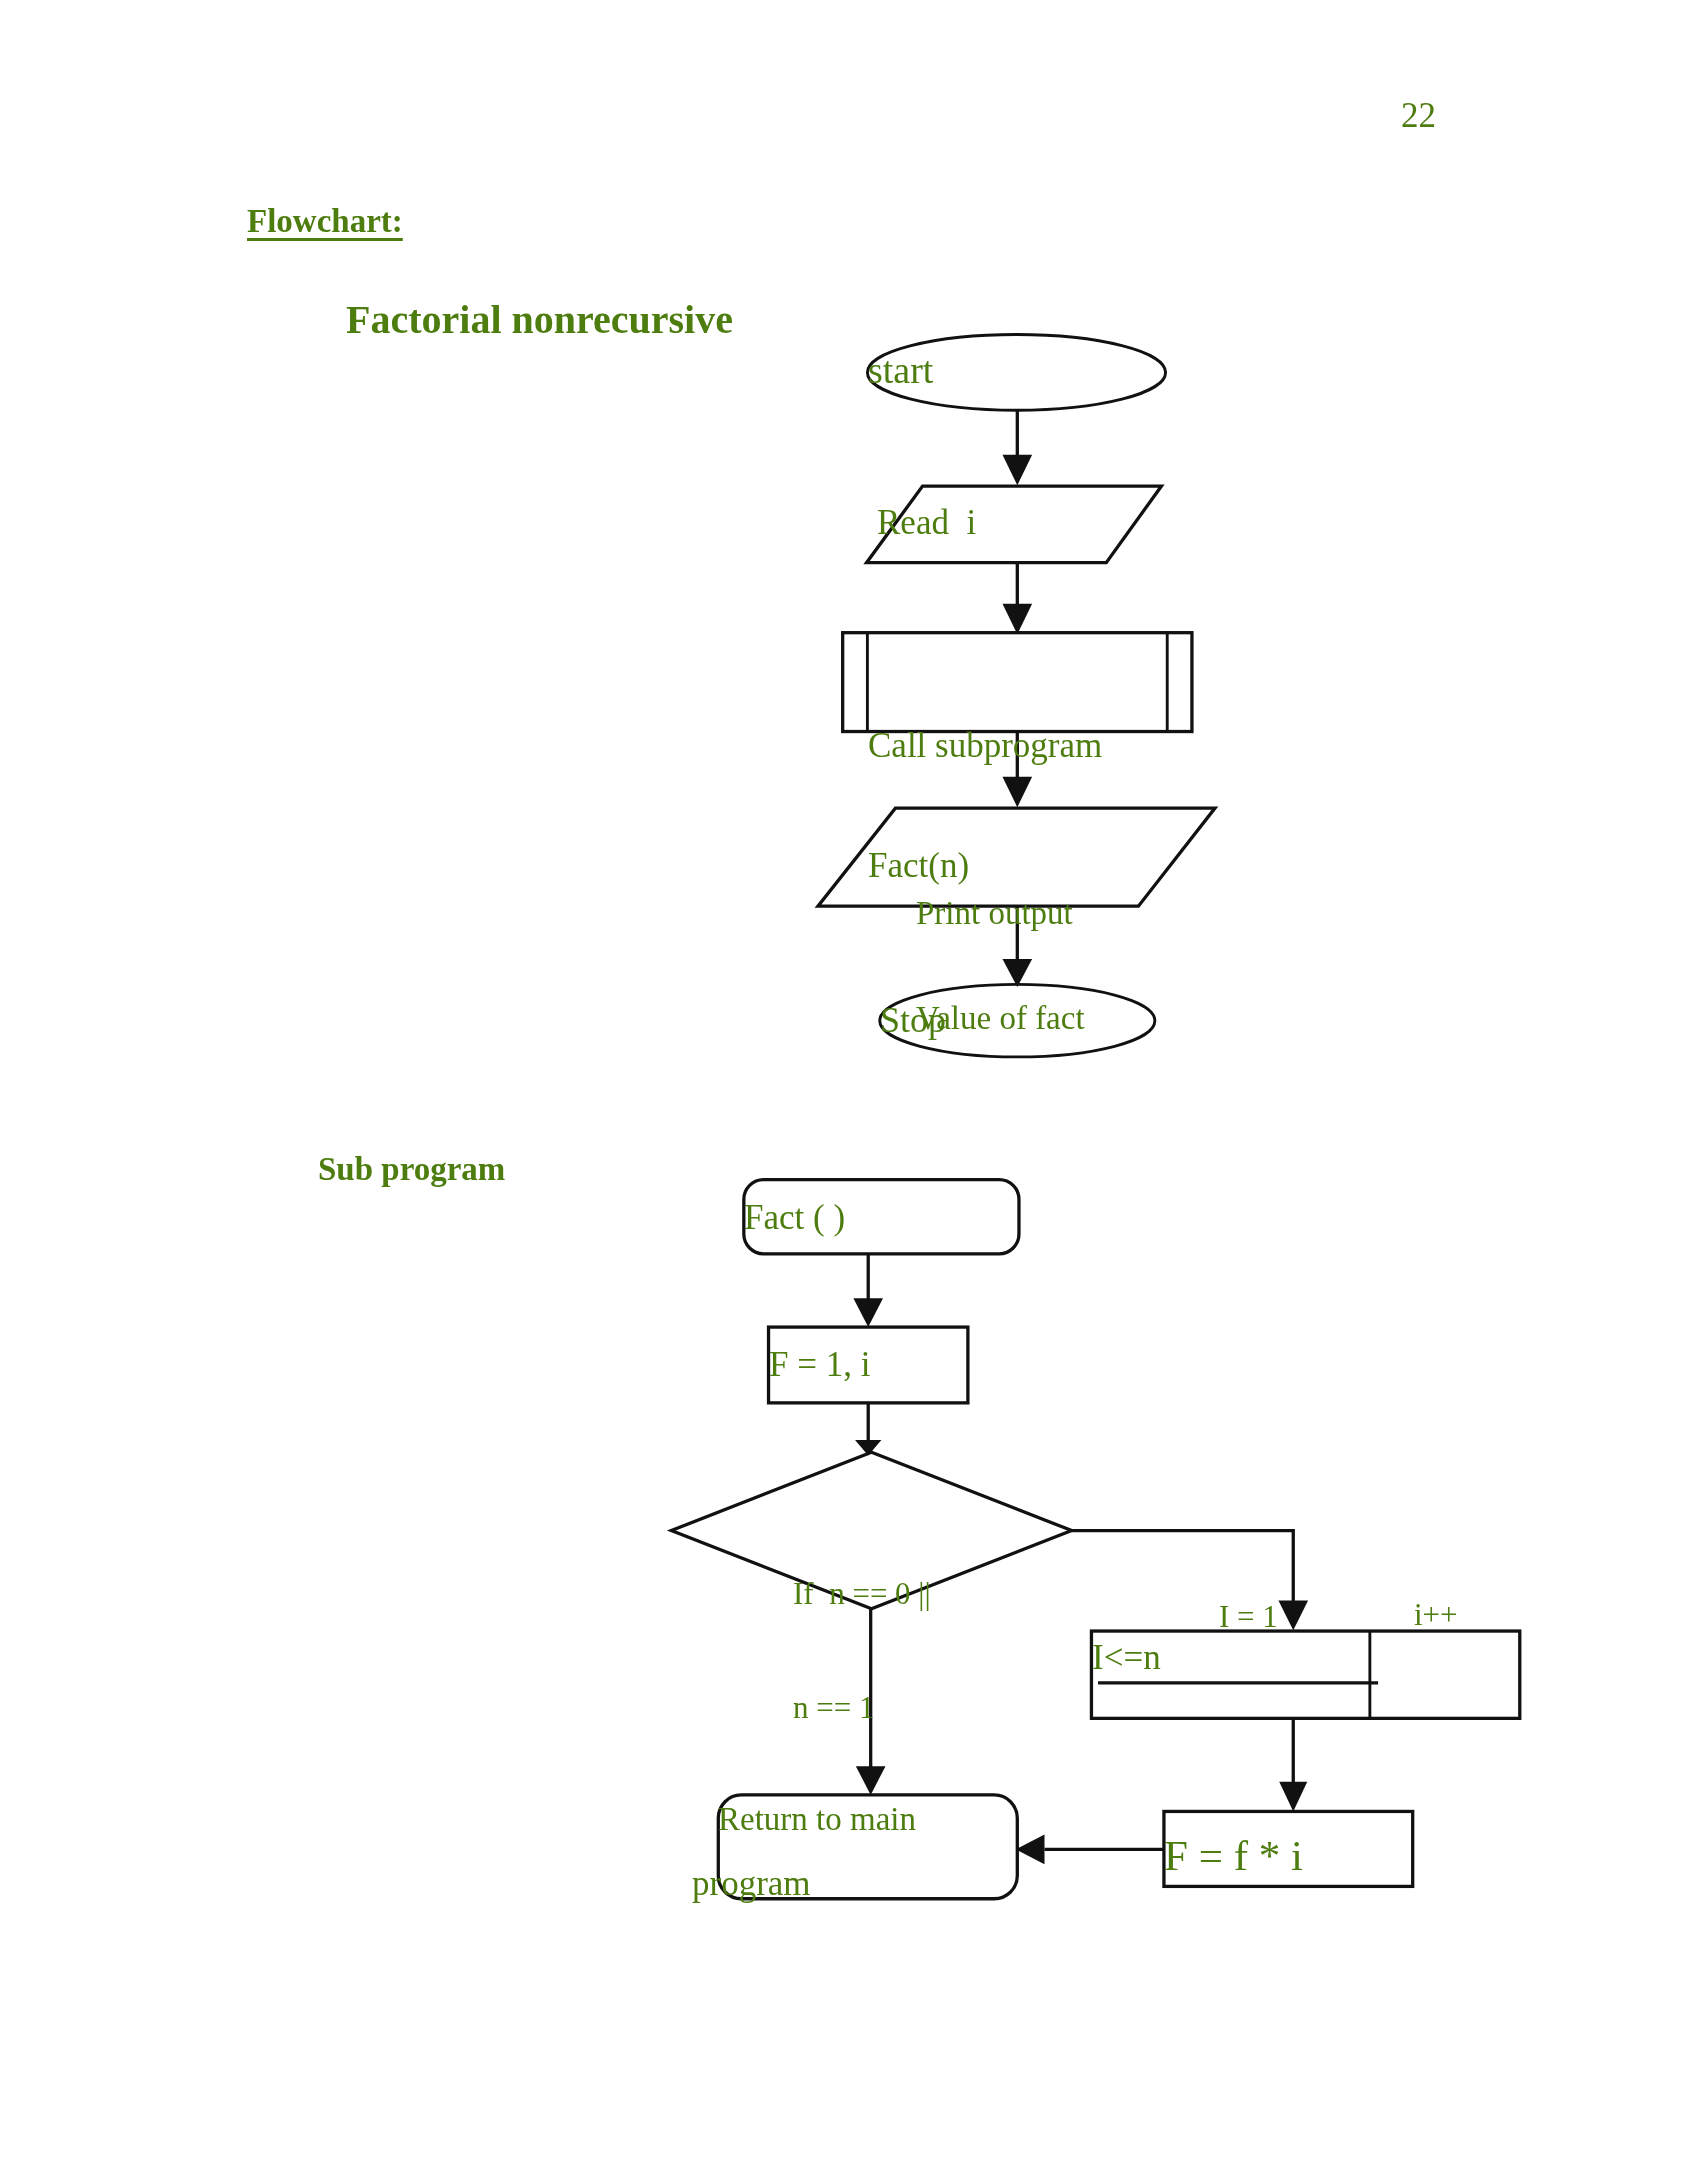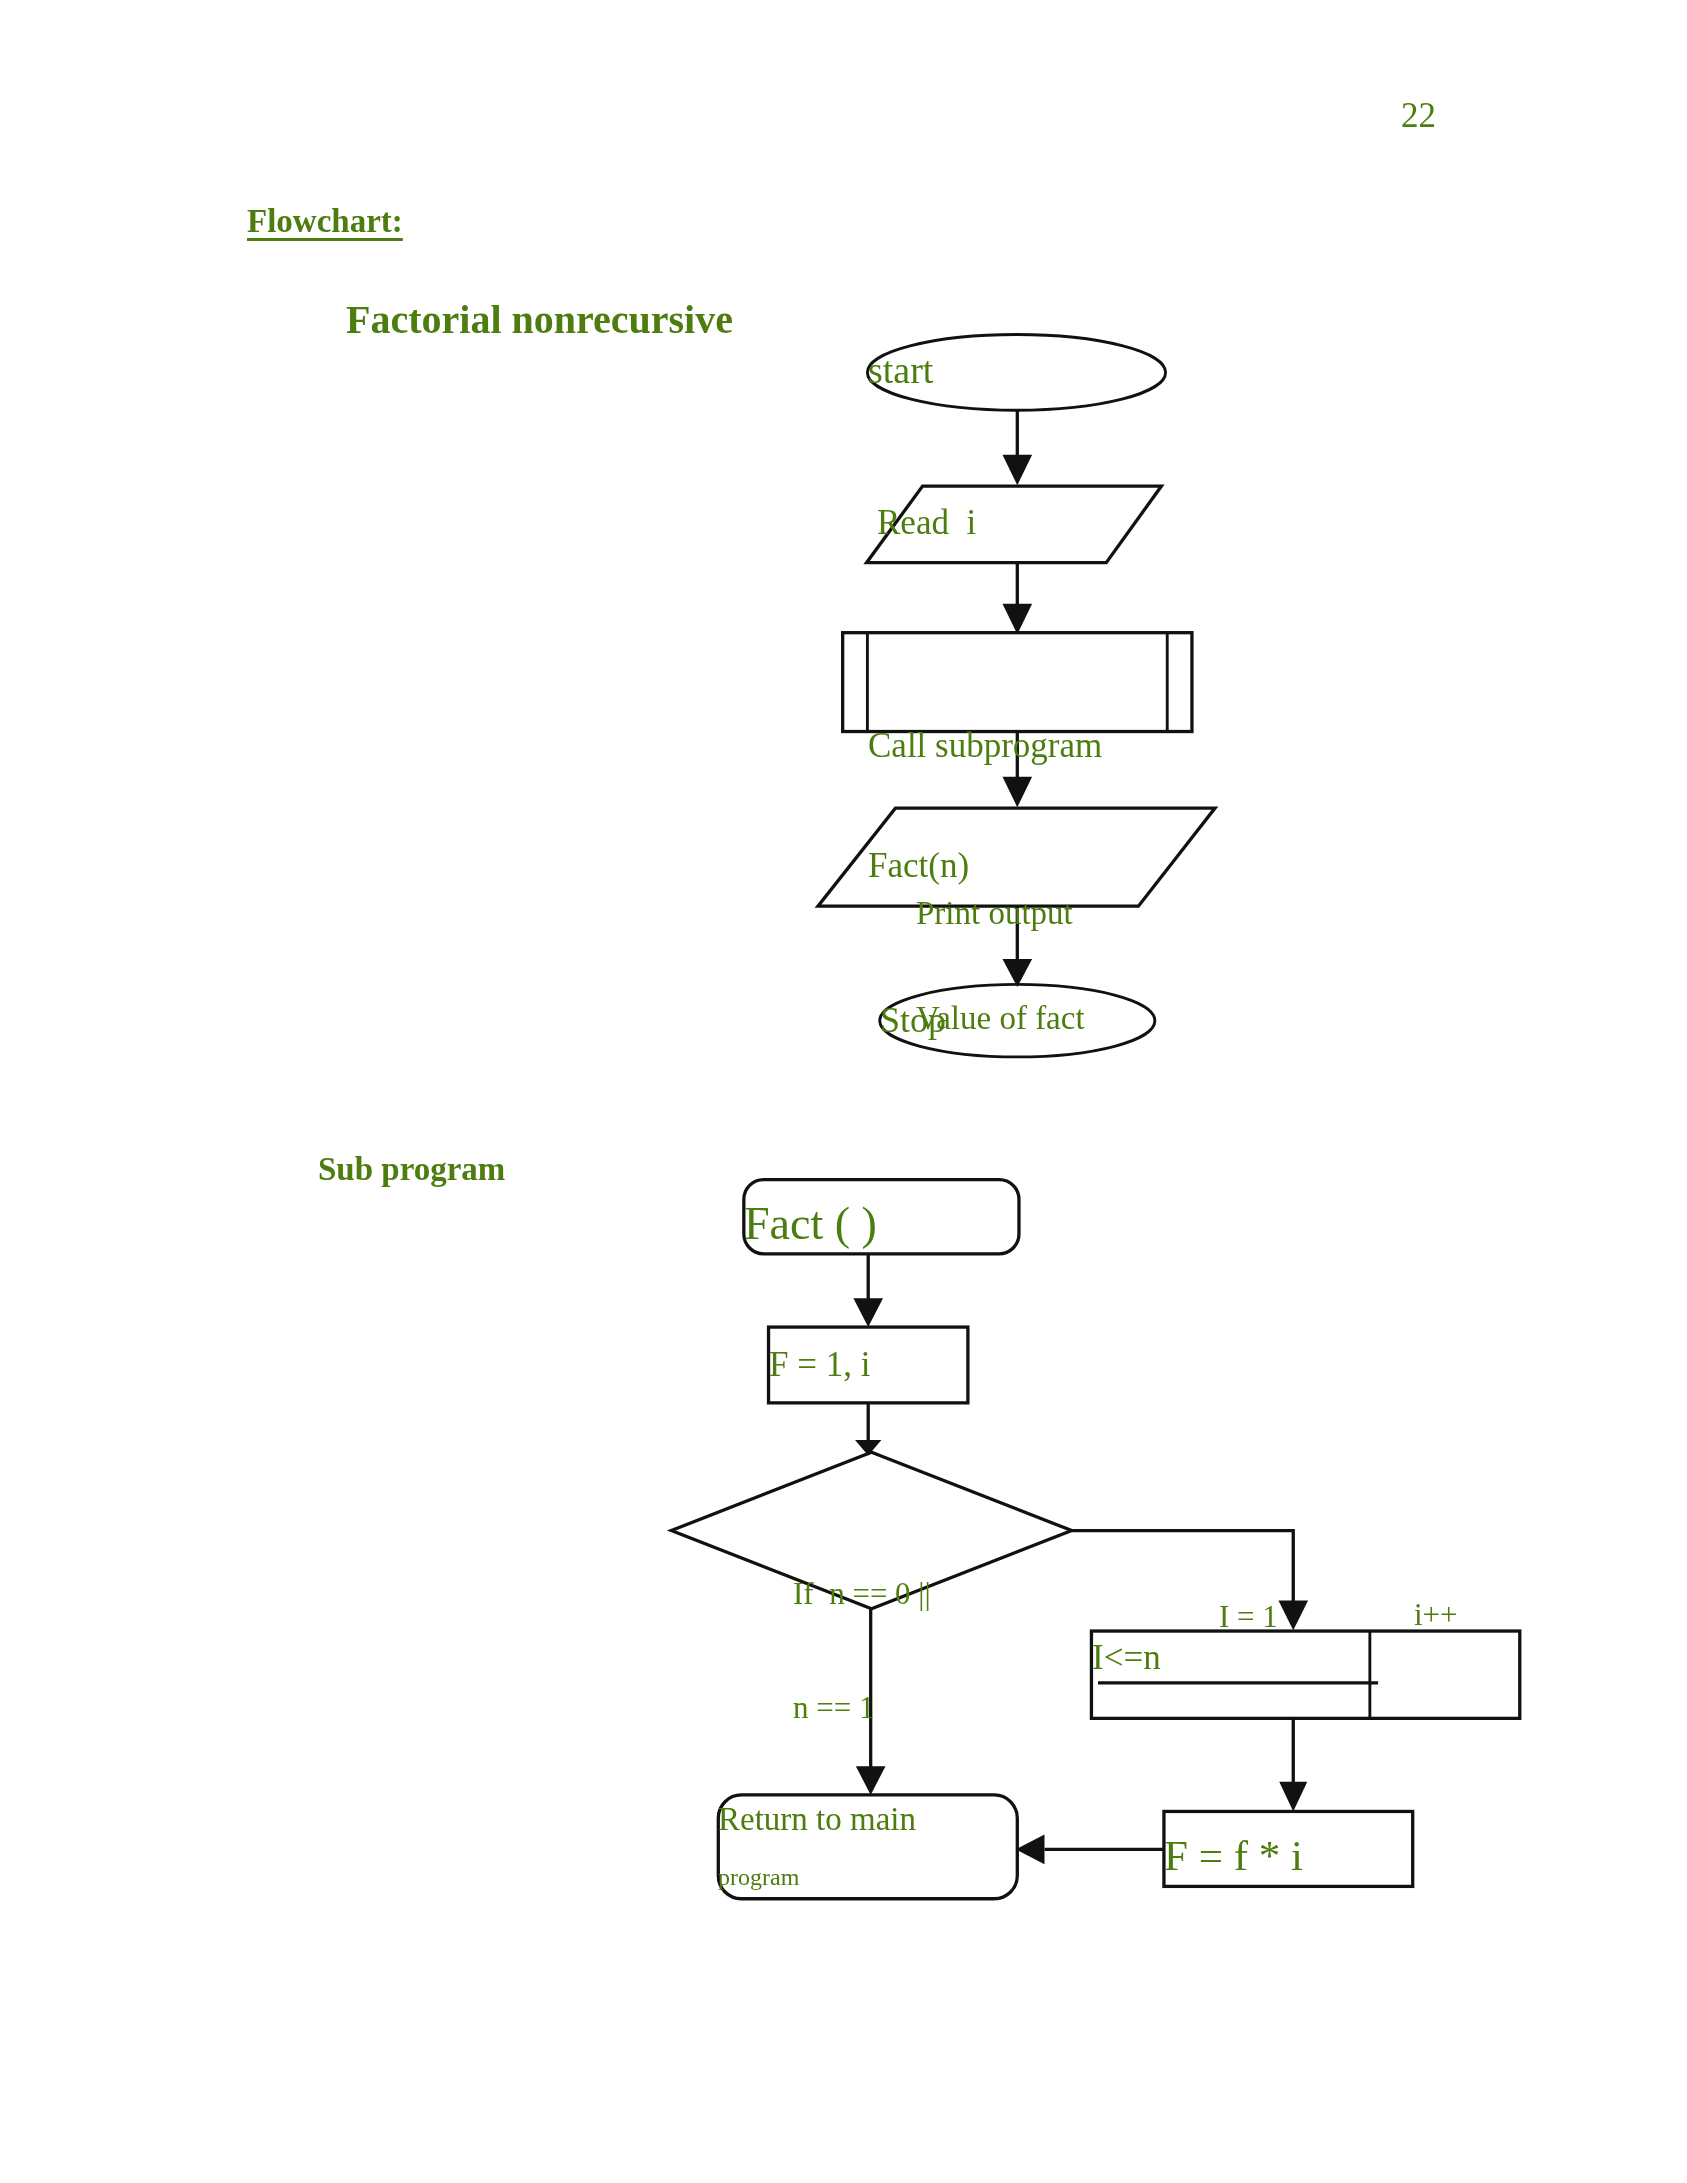--- a/index.html
+++ b/index.html
@@ -119,35 +119,35 @@
 
   <div class="label" style="left:916px; top:826px; font-size:33px; line-height:35px;">
     <div>Print output</div>
     <div>Value of fact</div>
   </div>
 
   <div class="label center" style="left:880px; top:1000px; width:275px; font-size:36px;">Stop</div>
 
   <div class="label bold" style="left:318px; top:1151px; font-size:33px;">Sub program</div>
 
-  <div class="label center" style="left:744px; top:1198px; width:275px; font-size:46px;">Fact ( )</div>
+  <div class="label center" style="left:744px; top:1198px; width:275px; font-size:35px;">Fact ( )</div>
 
   <div class="label center" style="left:769px; top:1345px; width:199px; font-size:35px;">F = 1, i</div>
 
   <div class="label" style="left:793px; top:1499px; font-size:31px; line-height:38px;">
     <div>If  n == 0 ||</div>
     <div>n == 1</div>
   </div>
 
   <div class="label" style="left:1219px; top:1599px; font-size:31px;">I = 1</div>
 
   <div class="label" style="left:1414px; top:1597px; font-size:31px;">i++</div>
 
   <div class="label center" style="left:1092px; top:1638px; width:278px; font-size:35px;">I&lt;=n</div>
 
   <div class="label center" style="left:1164px; top:1831px; width:248px; font-size:43px;">F = f * i</div>
 
   <div class="label center" style="left:718px; top:1801px; width:299px; font-size:33px;">Return to main</div>
 
-  <div class="label center" style="left:718px; top:1864px; width:299px; font-size:24px;">program</div>
+  <div class="label center" style="left:692px; top:1864px; width:299px; font-size:35px;">program</div>
 
 </div>
 
 
 </body></html>

